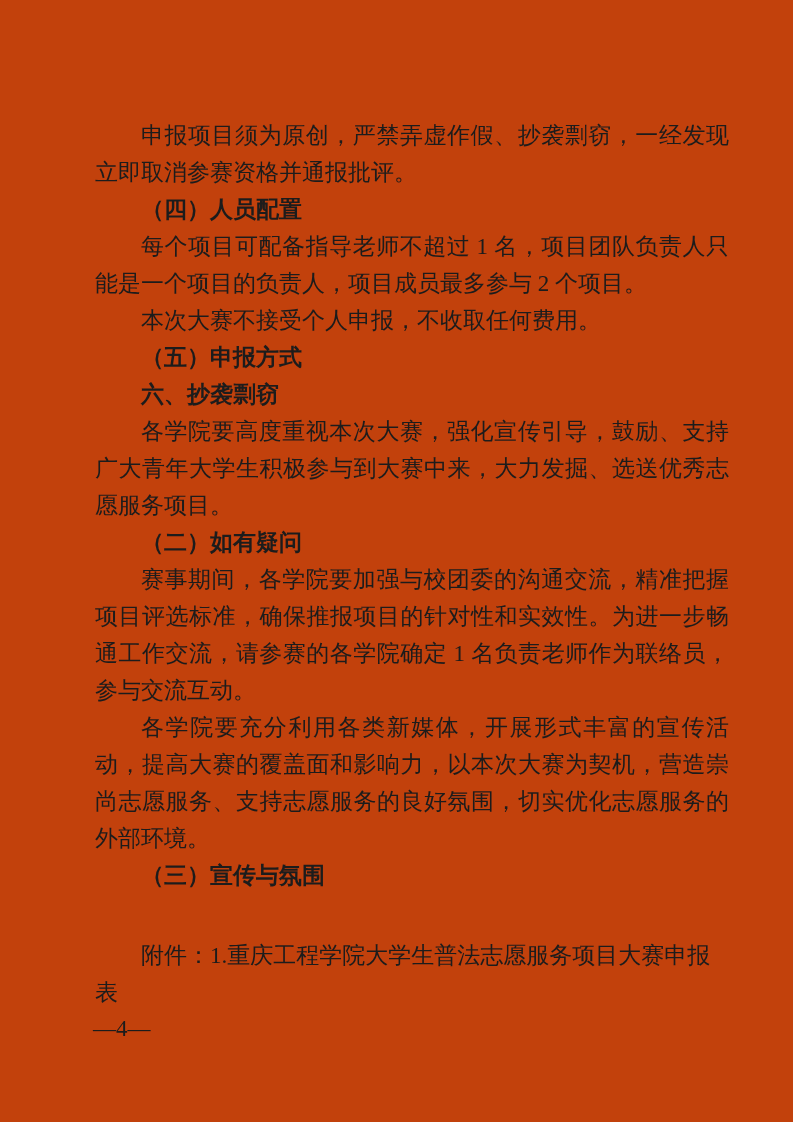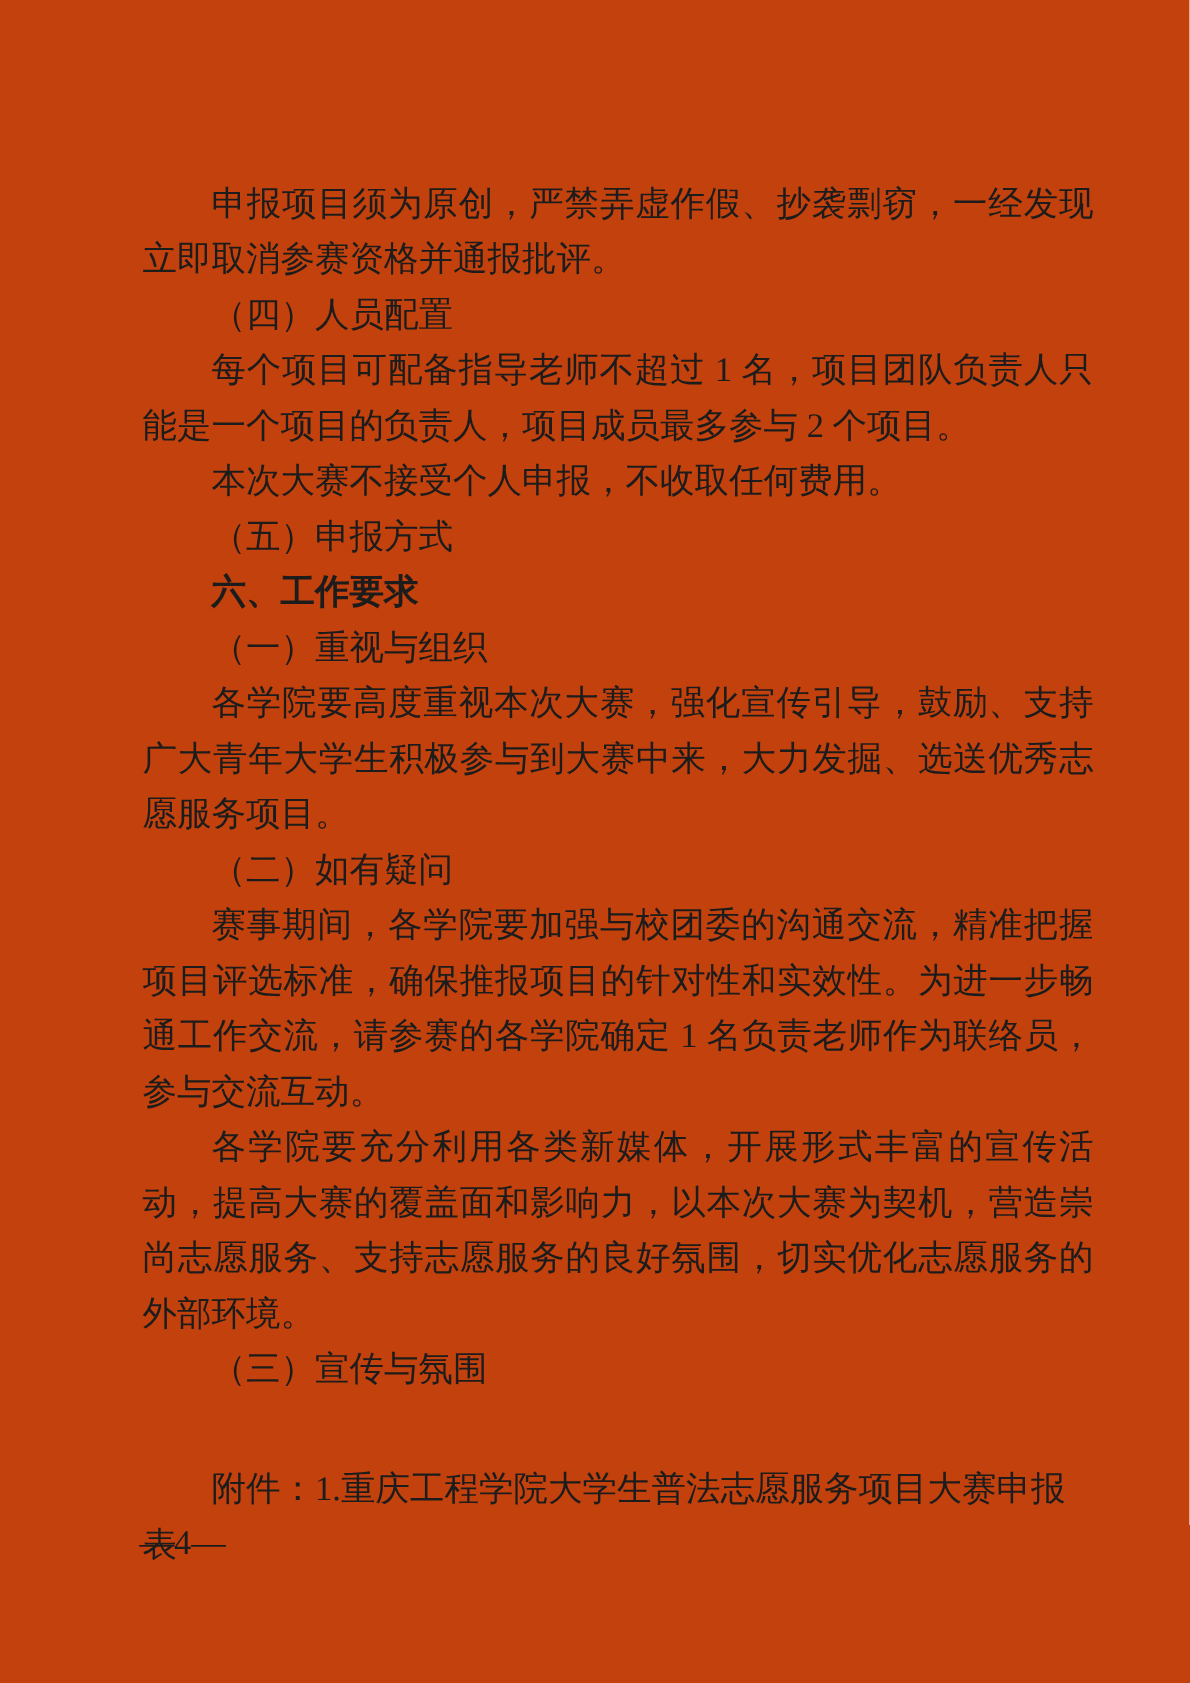--- a/index.html
+++ b/index.html
@@ -24,21 +24,21 @@
   }
   .blk {
     margin: 0;
     font-size: 23px;
     line-height: 37px;
     text-align: justify;
     text-indent: 2em;
     word-break: break-all;
   }
   .blk.heading-sub {
-    font-weight: normal;
+    font-weight: bold;
     text-align: left;
   }
   .blk.heading-main {
     font-weight: bold;
     text-align: left;
     font-family: "Liberation Sans", sans-serif;
   }
   .blk.attachment {
     margin-top: 43px;
     text-align: left;
@@ -56,22 +56,21 @@
 </head>
 <body>
 
 <div class="page">
   <div class="content">
     <p class="blk body">申报项目须为原创，严禁弄虚作假、抄袭剽窃，一经发现立即取消参赛资格并通报批评。</p>
     <p class="blk heading-sub">（四）人员配置</p>
     <p class="blk body">每个项目可配备指导老师不超过 1 名，项目团队负责人只能是一个项目的负责人，项目成员最多参与 2 个项目。</p>
     <p class="blk body">本次大赛不接受个人申报，不收取任何费用。</p>
     <p class="blk heading-sub">（五）申报方式</p>
-    <p class="blk heading-main">六、工作要求</p>
-    <p class="blk heading-sub">（一）重视与组织</p>
+    <p class="blk heading-main">六、抄袭剽窃</p>
     <p class="blk body">各学院要高度重视本次大赛，强化宣传引导，鼓励、支持广大青年大学生积极参与到大赛中来，大力发掘、选送优秀志愿服务项目。</p>
     <p class="blk heading-sub">（二）如有疑问</p>
     <p class="blk body">赛事期间，各学院要加强与校团委的沟通交流，精准把握项目评选标准，确保推报项目的针对性和实效性。为进一步畅通工作交流，请参赛的各学院确定 1 名负责老师作为联络员，参与交流互动。</p>
     <p class="blk body">各学院要充分利用各类新媒体，开展形式丰富的宣传活动，提高大赛的覆盖面和影响力，以本次大赛为契机，营造崇尚志愿服务、支持志愿服务的良好氛围，切实优化志愿服务的外部环境。</p>
     <p class="blk heading-sub">（三）宣传与氛围</p>
     <p class="blk attachment">附件：1.重庆工程学院大学生普法志愿服务项目大赛申报表</p>
   </div>
   <div class="page-number">—4—</div>
 </div>
 

